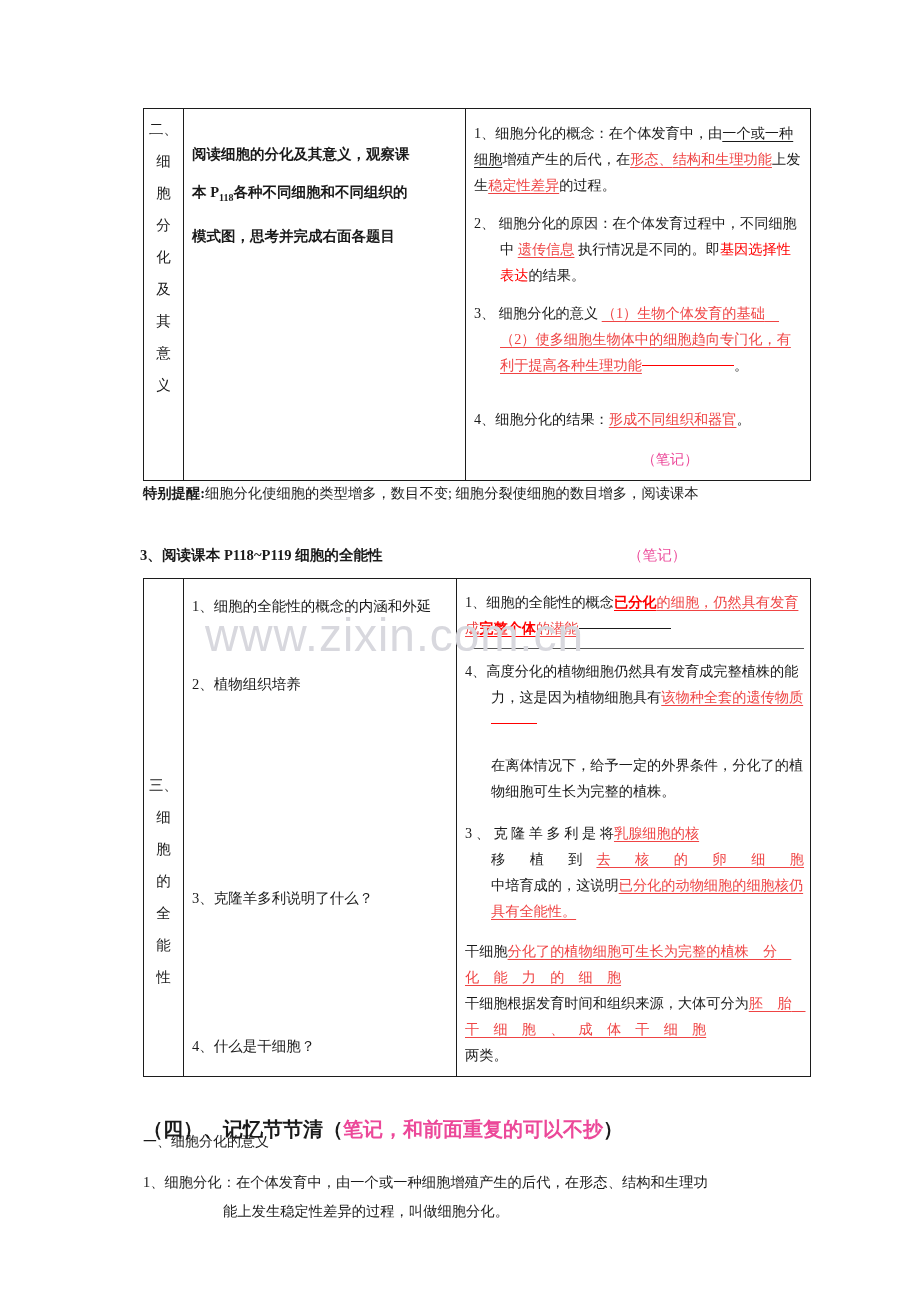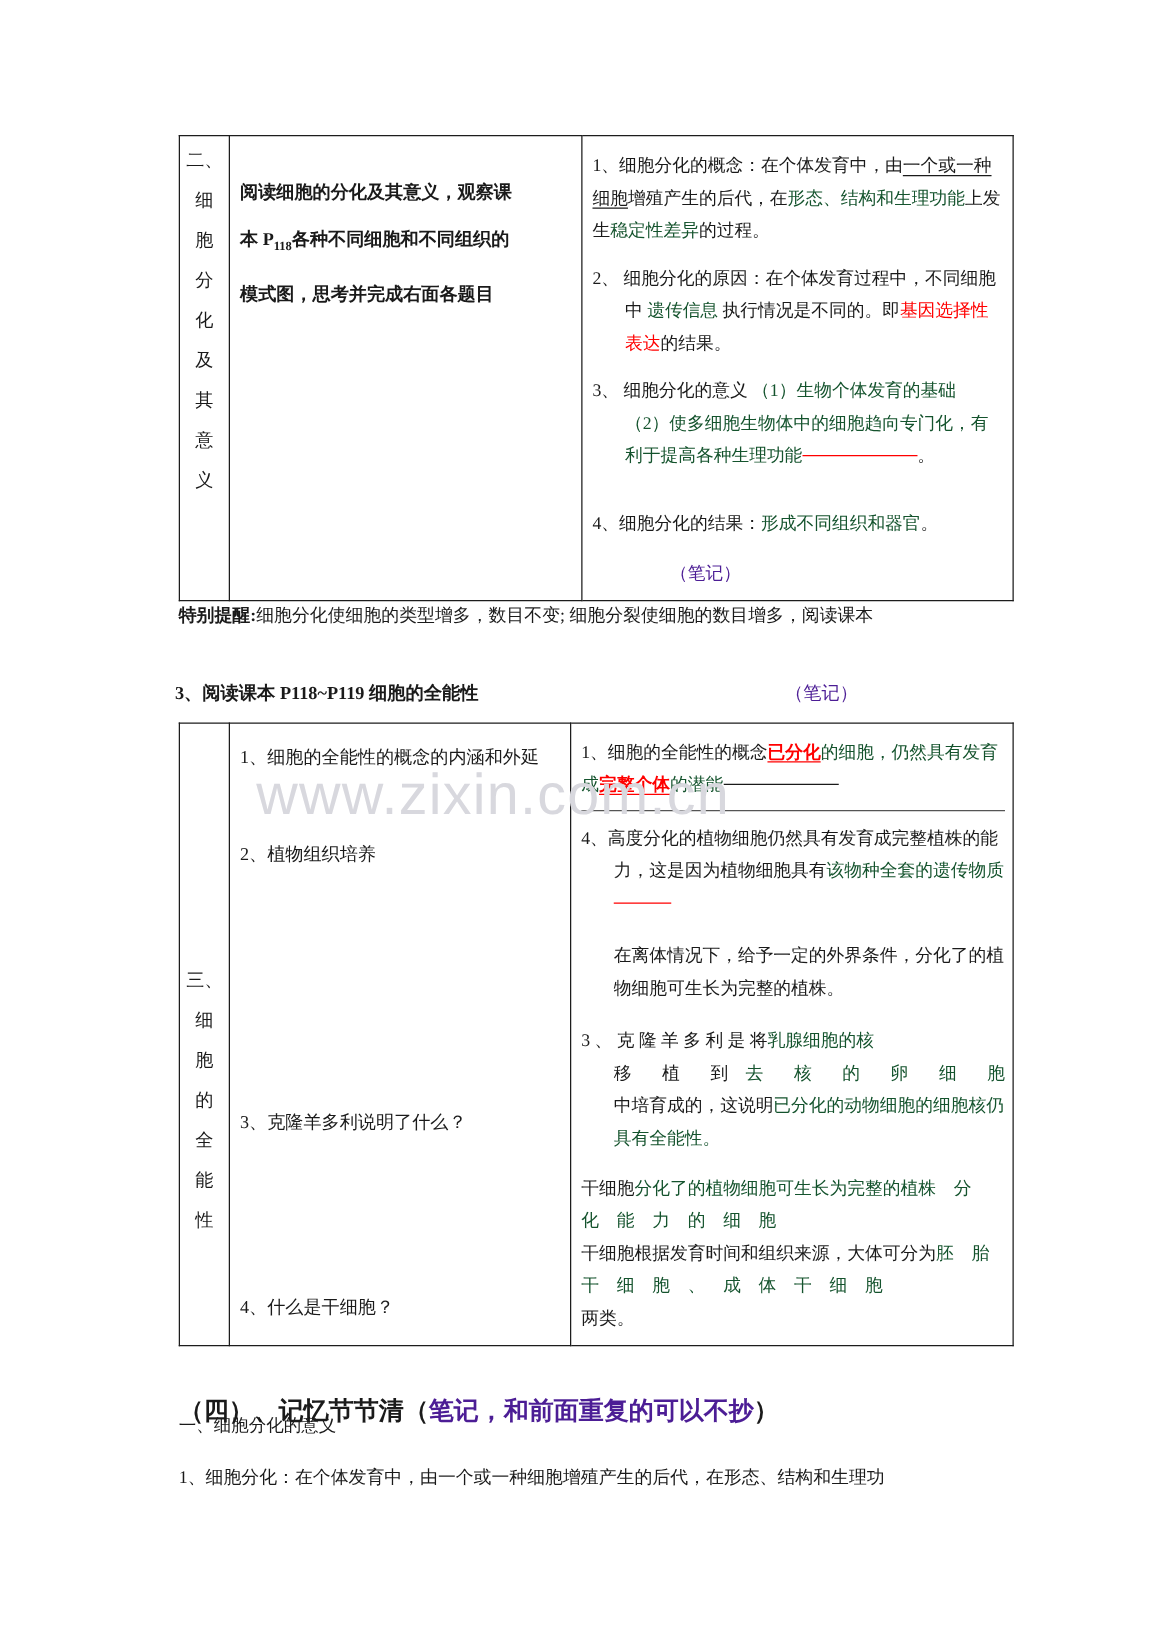--- a/index.html
+++ b/index.html
@@ -96,22 +96,22 @@
     padding-left: 22px;
     text-indent: -22px;
   }
   .hang2 {
     display: block;
     padding-left: 26px;
   }
 
   
   .red   { color: #ff0000; }
-  .blue  { color: #4c1d95; }
-  .ured  { color: #14532d; text-underline-offset: 3px; }
+  .blue  { color: #ec4899; text-align: center; }
+  .ured  { color: #ef4444; text-decoration: underline; text-underline-offset: 3px; }
   .uredb { color: #ff0000; font-weight: bold; text-decoration: underline; text-underline-offset: 3px; }
   .ublack{ color: #1a1a1a; text-decoration: underline; text-underline-offset: 3px; }
   .just   { text-align: justify; text-align-last: justify; }
   .sub { font-size: 10px; vertical-align: sub; }
   .divline {
     border: 0;
     border-top: 1px solid #555;
     margin: 7px 0 9px 0;
   }
   .tail-rule {
@@ -255,15 +255,16 @@
     </table>
 
   <div class="para" id="sec4">
     <span>（四）、记忆节节清（</span><span class="blue">笔记，和前面重复的可以不抄</span><span>）</span>
   </div>
 
   <div class="para" id="sub1">一、细胞分化的意义</div>
 
   <div class="para" id="item1">
     <span style="display:block;">1、细胞分化：在个体发育中，由一个或一种细胞增殖产生的后代，在形态、结构和生理功</span>
+    <span class="ind">能上发生稳定性差异的过程，叫做细胞分化。</span>
   </div>
 
 </div>
 
 </body></html>

